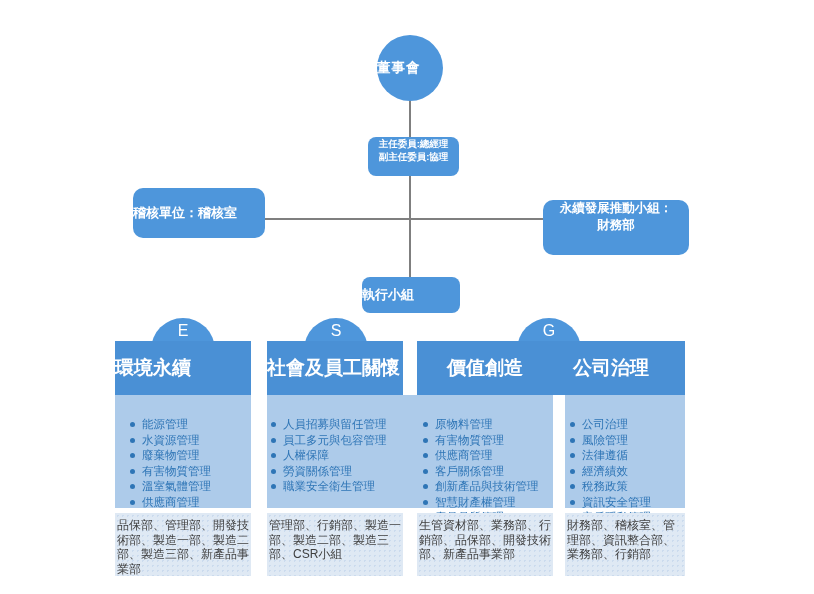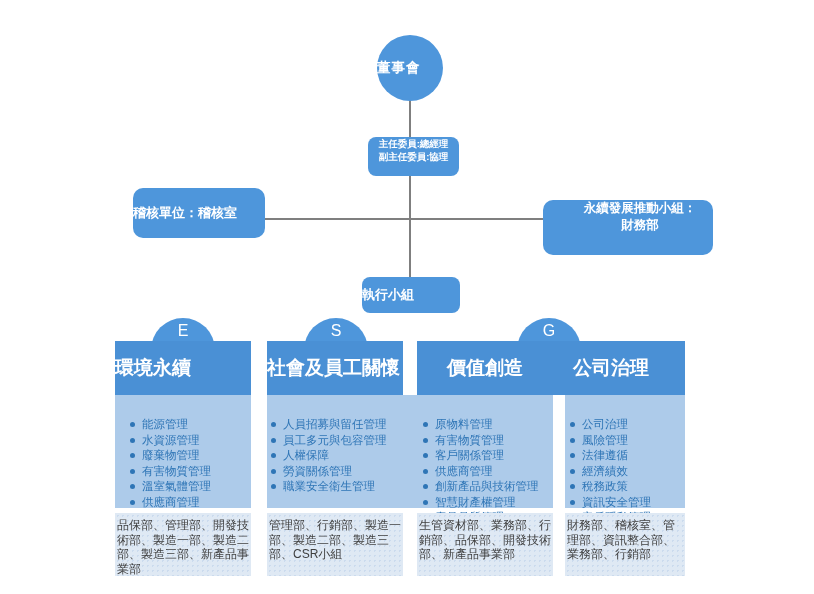--- a/index.html
+++ b/index.html
@@ -21,21 +21,21 @@
   
   .vline{position:absolute;left:409px;top:100px;width:2px;height:180px;background:var(--line-gray);}
   .hline{position:absolute;left:264px;top:218px;width:281px;height:2px;background:var(--line-gray);}
 
   
   .node{position:absolute;background:var(--node-blue);color:#fff;display:flex;
         align-items:center;justify-content:flex-start;text-align:center;font-weight:bold;z-index:3;}
   .board{left:377px;top:35px;width:66px;height:66px;border-radius:50%;font-size:13.5px;letter-spacing:1px;}
   .chair{left:360px;top:137px;width:91px;height:39px;border-radius:8px;font-size:9.5px;line-height:13px;flex-direction:column;margin-left:8px;}
   .audit{left:133px;top:188px;width:132px;height:50px;border-radius:10px;font-size:13px;}
-  .sustain{left:543px;top:200px;width:146px;height:55px;border-radius:10px;font-size:12.5px;line-height:17px;flex-direction:column;padding-left:24px;}
+  .sustain{left:543px;top:200px;width:146px;height:55px;border-radius:10px;font-size:12.5px;line-height:17px;flex-direction:column;}
   .exec{left:362px;top:277px;width:98px;height:36px;border-radius:8px;font-size:13px;}
 
   
   .bump{position:absolute;top:318px;width:64px;height:64px;border-radius:50%;background:var(--node-blue);z-index:1;}
   .bump .letter{position:absolute;left:0;right:0;top:4px;text-align:center;color:#fff;font-size:16px;}
   .bump-e{left:151px}.bump-s{left:304px}.bump-g{left:517px}
 
   
   .colheader{position:absolute;top:341px;height:54px;background:var(--header-blue);color:#fff;
              font-weight:bold;font-size:19px;display:flex;align-items:center;justify-content:flex-start;z-index:2;}
@@ -140,22 +140,22 @@
     <span class="letter">G</span>
   </div>
   <div class="colheader col-g-header">
     <span class="g-label g-label1">價值創造</span>
     <span class="g-label g-label2">公司治理</span>
   </div>
   <div class="listbox list-g1">
     <ul>
       <li><span class="dot"></span><span>原物料管理</span></li>
       <li><span class="dot"></span><span>有害物質管理</span></li>
+      <li><span class="dot"></span><span>供應商管理</span></li>
       <li><span class="dot"></span><span>客戶關係管理</span></li>
-      <li><span class="dot"></span><span>供應商管理</span></li>
       <li><span class="dot"></span><span>創新產品與技術管理</span></li>
       <li><span class="dot"></span><span>智慧財產權管理</span></li>
       <li><span class="dot"></span><span>產品品質管理</span></li>
     </ul>
   </div>
   <div class="deptbox dept-g1">生管資材部、業務部、行銷部、品保部、開發技術部、新產品事業部</div>
 
   <div class="listbox list-g2">
     <ul>
       <li><span class="dot"></span><span>公司治理</span></li>

